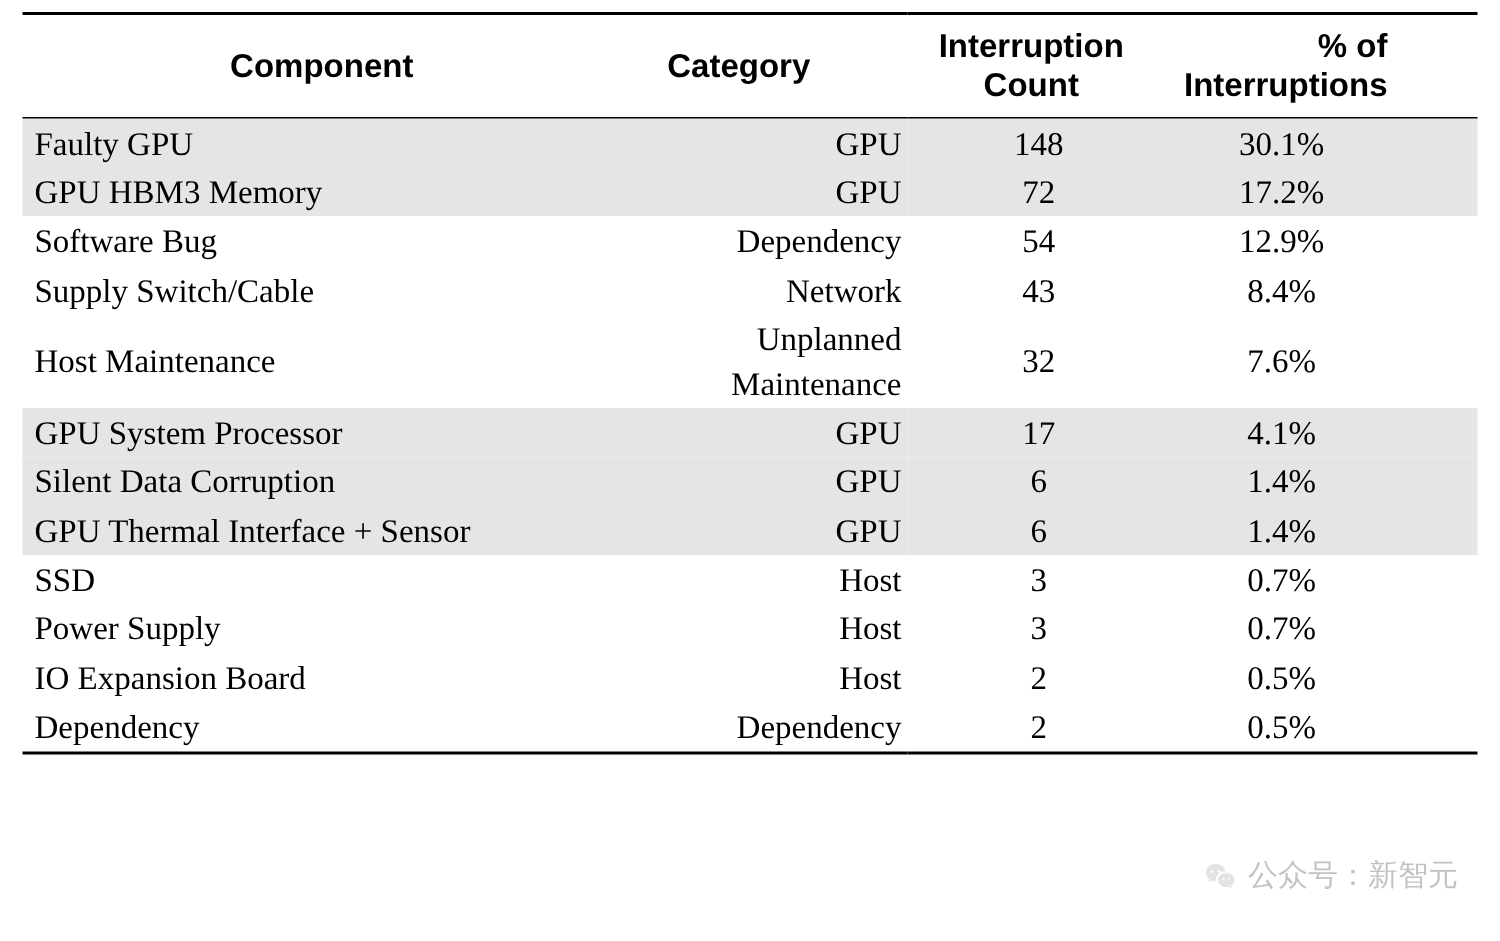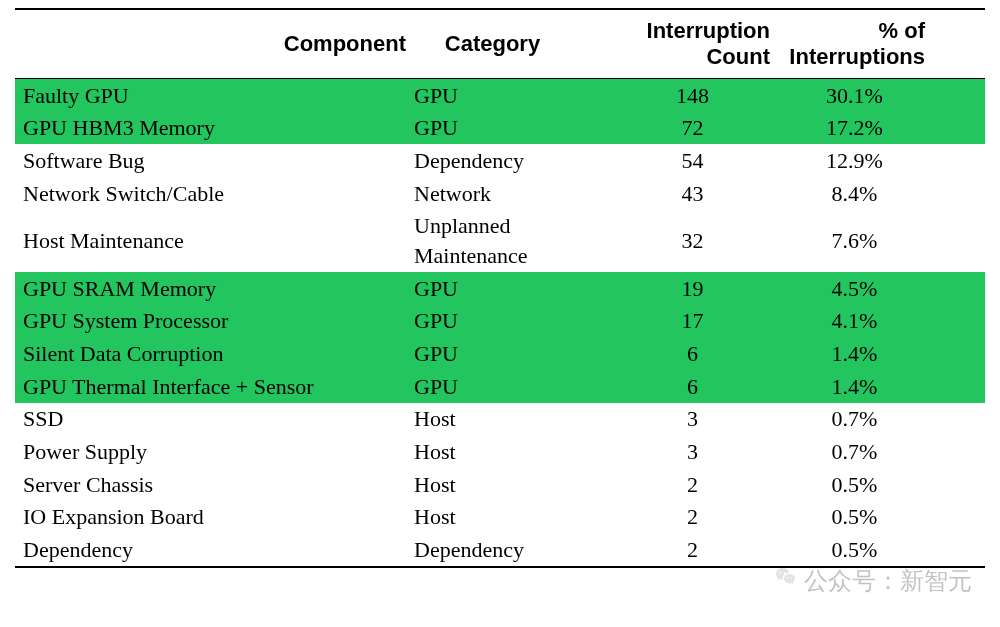--- a/index.html
+++ b/index.html
@@ -15,51 +15,51 @@
       width: 970px;
       margin-left: 15px;
       margin-top: 8px;
       border-collapse: collapse;
       font-size: 22px;
     }
     .table thead th {
       font-family: "Helvetica Neue", Helvetica, Arial, sans-serif;
       font-weight: 700;
       font-size: 22px;
-      text-align: right;
+      text-align: center;
       padding: 8px 4px 8px 4px;
       border-top: 2px solid #000;
       border-bottom: 1.5px solid #000;
       color: #000;
       background: #fff;
     }
     .table thead th.col-category { text-align: center; padding-left: 0; padding-right: 30px;}
     .table thead th.col-count { padding-left: 0; padding-right: 10px;}
     .table thead th.col-pct { text-align: right; padding-right: 6px;}
     .table tbody td {
       padding: 1.5px 4px;
       vertical-align: middle;
       line-height: 1.35;
       color: #000;
     }
-    .table tbody tr.hl-red td { background: #22c55e; color: #000; }
+    .table tbody tr.hl-red td { background: #e5e5e5; color: #000; }
     .col-comp { width: 395px; text-align: left; padding-left: 8px !important; }
-    .col-cat  { width: 195px; text-align: left; }
+    .col-cat  { width: 195px; text-align: right; }
     .col-cnt  { width: 175px; text-align: center; }
     .col-pct  { width: 205px; text-align: center; padding-right: 60px !important; }
     .table tbody tr:last-child td { border-bottom: 2px solid #000; }
     .watermark {
       position: absolute;
       right: 28px;
       bottom: 30px;
       font-family: "PingFang SC","Microsoft YaHei",sans-serif;
-      font-size: 24px;
+      font-size: 20px;
       color: rgba(120,120,120,0.45);
       display: flex;
-      align-items: flex-start;
+      align-items: flex-end;
       gap: 6px;
       pointer-events: none;
     }
     .watermark svg { width: 24px; height: 24px; opacity: 0.45; }
   </style>
 </head>
 <body>
 
 <table class="table">
   <thead>
@@ -83,36 +83,30 @@
         <td class="col-cnt">72</td>
         <td class="col-pct">17.2%</td>
       </tr>
       <tr>
         <td class="col-comp">Software Bug</td>
         <td class="col-cat">Dependency</td>
         <td class="col-cnt">54</td>
         <td class="col-pct">12.9%</td>
       </tr>
       <tr>
-        <td class="col-comp">Network Switch/Cable</td>
+        <td class="col-comp">Supply Switch/Cable</td>
         <td class="col-cat">Network</td>
         <td class="col-cnt">43</td>
         <td class="col-pct">8.4%</td>
       </tr>
       <tr>
         <td class="col-comp">Host Maintenance</td>
         <td class="col-cat">Unplanned<br>Maintenance</td>
         <td class="col-cnt">32</td>
         <td class="col-pct">7.6%</td>
-      </tr>
-      <tr class="hl-red">
-        <td class="col-comp">GPU SRAM Memory</td>
-        <td class="col-cat">GPU</td>
-        <td class="col-cnt">19</td>
-        <td class="col-pct">4.5%</td>
       </tr>
       <tr class="hl-red">
         <td class="col-comp">GPU System Processor</td>
         <td class="col-cat">GPU</td>
         <td class="col-cnt">17</td>
         <td class="col-pct">4.1%</td>
       </tr>
       <tr class="hl-red">
         <td class="col-comp">Silent Data Corruption</td>
         <td class="col-cat">GPU</td>
@@ -131,26 +125,20 @@
         <td class="col-cnt">3</td>
         <td class="col-pct">0.7%</td>
       </tr>
       <tr>
         <td class="col-comp">Power Supply</td>
         <td class="col-cat">Host</td>
         <td class="col-cnt">3</td>
         <td class="col-pct">0.7%</td>
       </tr>
       <tr>
-        <td class="col-comp">Server Chassis</td>
-        <td class="col-cat">Host</td>
-        <td class="col-cnt">2</td>
-        <td class="col-pct">0.5%</td>
-      </tr>
-      <tr>
         <td class="col-comp">IO Expansion Board</td>
         <td class="col-cat">Host</td>
         <td class="col-cnt">2</td>
         <td class="col-pct">0.5%</td>
       </tr>
       <tr>
         <td class="col-comp">Dependency</td>
         <td class="col-cat">Dependency</td>
         <td class="col-cnt">2</td>
         <td class="col-pct">0.5%</td>

